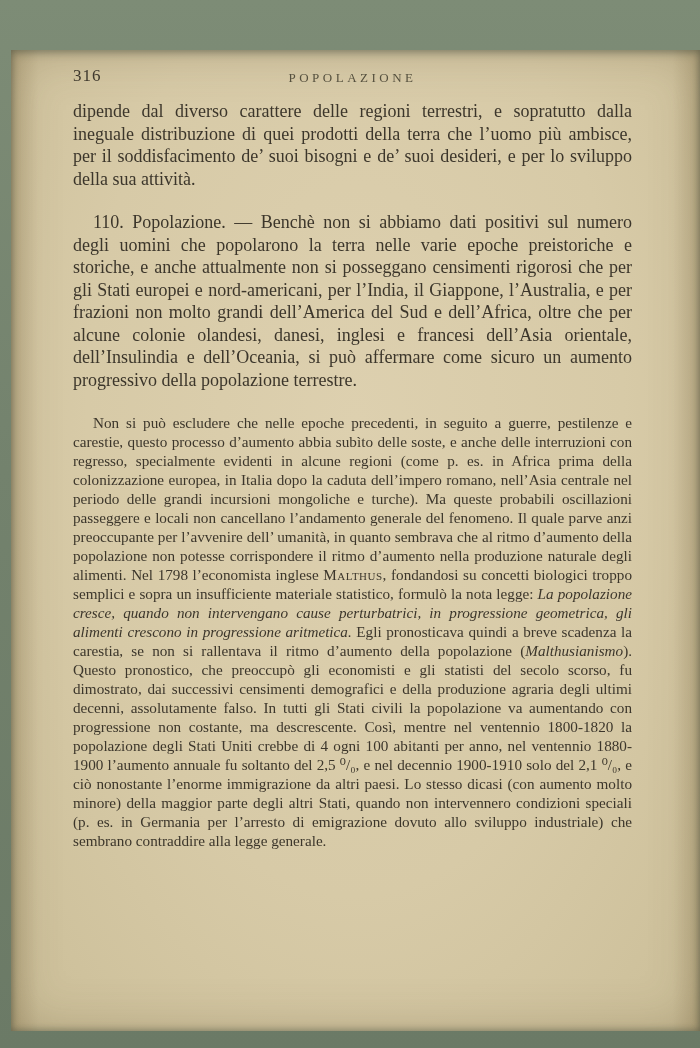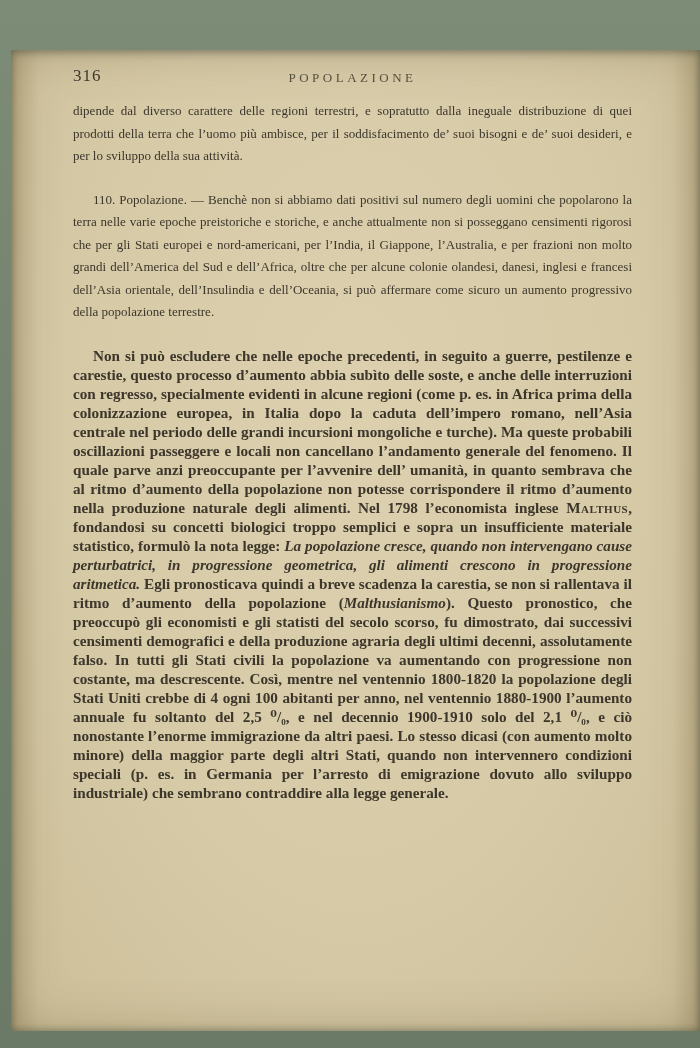--- a/index.html
+++ b/index.html
@@ -30,26 +30,26 @@
   .header { position: relative; height: 36px; }
   .pagenum {
     position: absolute; left: 0; top: 2px;
     font-size: 17px; letter-spacing: 1px; color: #3e382d;
   }
   .running {
     display: block; text-align: center; padding-top: 6px;
     font-size: 13px; letter-spacing: 3.5px; color: #55503e;
   }
   p { text-align: justify; color: #3c362b; }
-  p.main  { font-size: 13px;   line-height: 22.5px; }
+  p.main  { font-size: 18px;   line-height: 22.5px; }
   p.small { font-size: 15.2px; line-height: 19px; }
   .indent   { text-indent: 20px; }
   .noindent { text-indent: 0; }
   .section-gap { margin-top: 21px; }
-  .fine-gap    { margin-top: 22px; font-weight: bold; }
+  .fine-gap    { margin-top: 22px; }
   b { font-weight: normal; }
   em { font-style: italic; }
   .smallcaps { font-variant: small-caps; letter-spacing: .5px; }
 </style>
 </head>
 <body>
 
 <div class="scan">
   <div class="paper">
 

